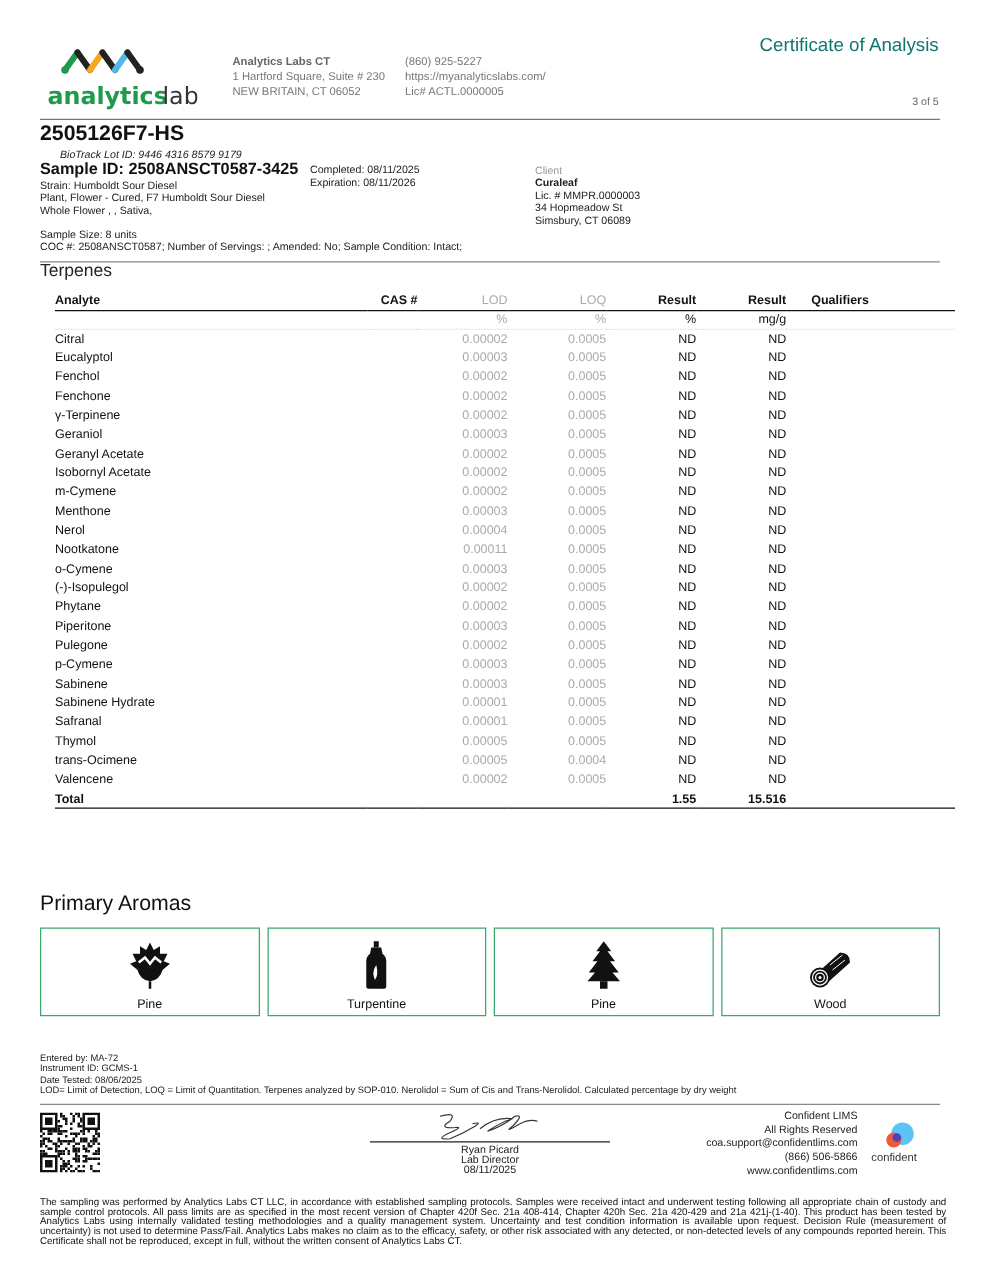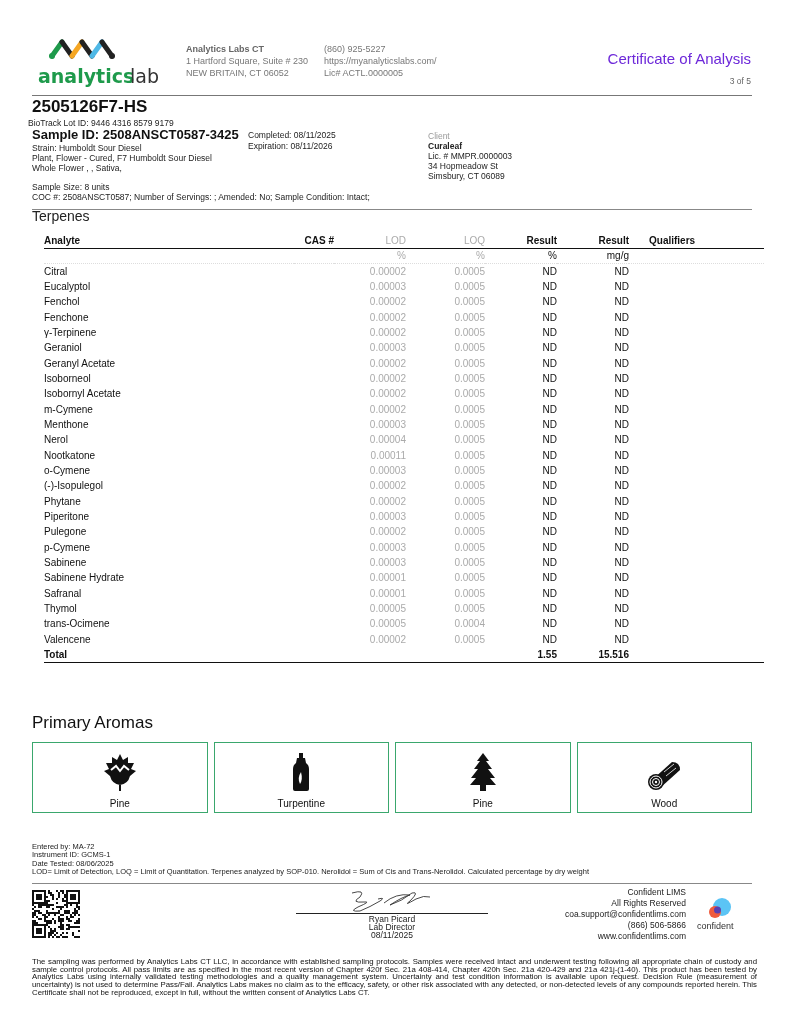--- a/index.html
+++ b/index.html
@@ -4,27 +4,27 @@
 <style>
   * { box-sizing: border-box; margin: 0; padding: 0; }
   body { width: 791px; height: 1029px; background: #fff; font-family: "Liberation Sans", sans-serif; color: #111; position: relative; overflow: hidden; }
   .abs { position: absolute; }
 
   
   #logo { left: 38px; top: 36px; width: 120px; height: 56px; }
   .lab-info { left: 186px; top: 43px; font-size: 9px; line-height: 12px; color: #777; }
   .lab-info .name { font-weight: bold; color: #666; }
   .contact { left: 324px; top: 43px; font-size: 9px; line-height: 12px; color: #777; }
-  .coa-title { right: 40px; top: 50px; font-size: 15px; color: #6d28d9; }
+  .coa-title { right: 40px; top: 28px; font-size: 15px; color: #0f766e; }
   .page-num { right: 40px; top: 76px; font-size: 8.5px; color: #666; }
   .hr-top { left: 32px; top: 95px; width: 720px; height: 1px; background: #777; }
 
   
   .batch { left: 32px; top: 97px; font-size: 17px; font-weight: bold; color: #111; }
-  .biotrack { left: 28px; top: 118px; font-size: 8.5px; color: #222; }
+  .biotrack { left: 48px; top: 118px; font-size: 8.5px; color: #222; font-style: italic; }
   .sample-id { left: 32px; top: 127px; font-size: 13px; font-weight: bold; }
   .dates { left: 248px; top: 130px; font-size: 8.5px; line-height: 11px; color: #222; }
   .strain-block { left: 32px; top: 143px; font-size: 8.5px; line-height: 10px; color: #222; }
   .size-block { left: 32px; top: 182px; font-size: 8.5px; line-height: 10px; color: #222; }
   .client { left: 428px; top: 131px; font-size: 8.5px; line-height: 10px; color: #222; }
   .client .lbl { color: #999; }
   .client .cname { font-weight: bold; }
   .hr-sec { left: 32px; top: 209px; width: 720px; height: 1px; background: #888; }
 
   
@@ -191,29 +191,20 @@
         <td class="left c-an">Geraniol</td>
         <td class="c-cas"></td>
         <td class="grey c-lod">0.00003</td>
         <td class="grey c-loq">0.0005</td>
         <td class="c-r1">ND</td>
         <td class="c-r2">ND</td>
         <td class="c-q"></td>
       </tr>
       <tr>
         <td class="left c-an">Geranyl Acetate</td>
-        <td class="c-cas"></td>
-        <td class="grey c-lod">0.00002</td>
-        <td class="grey c-loq">0.0005</td>
-        <td class="c-r1">ND</td>
-        <td class="c-r2">ND</td>
-        <td class="c-q"></td>
-      </tr>
-      <tr>
-        <td class="left c-an">Isoborneol</td>
         <td class="c-cas"></td>
         <td class="grey c-lod">0.00002</td>
         <td class="grey c-loq">0.0005</td>
         <td class="c-r1">ND</td>
         <td class="c-r2">ND</td>
         <td class="c-q"></td>
       </tr>
       <tr>
         <td class="left c-an">Isobornyl Acetate</td>
         <td class="c-cas"></td>

